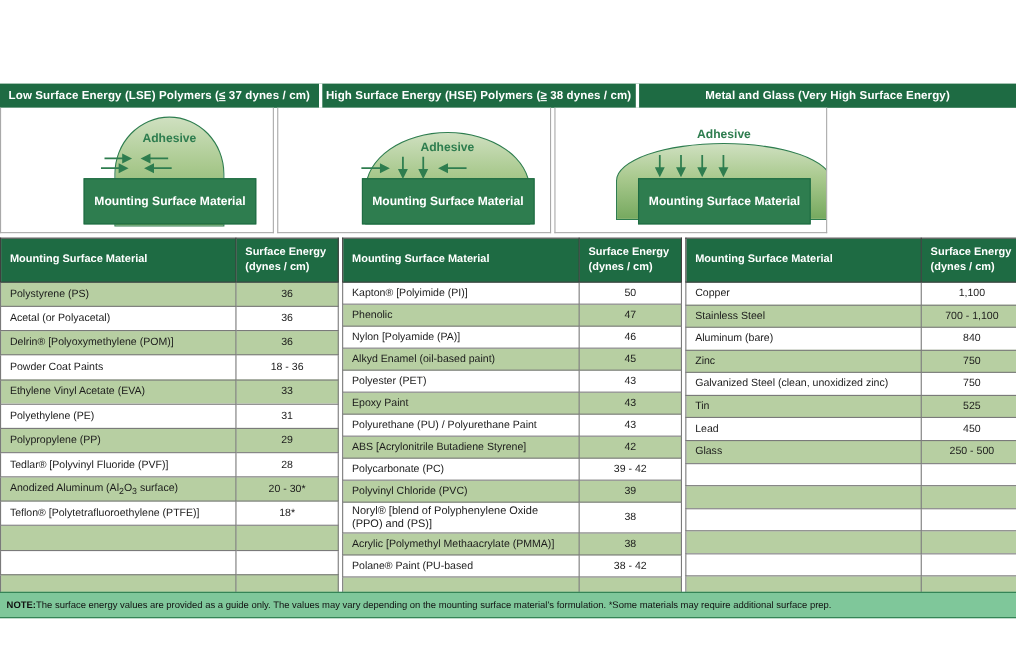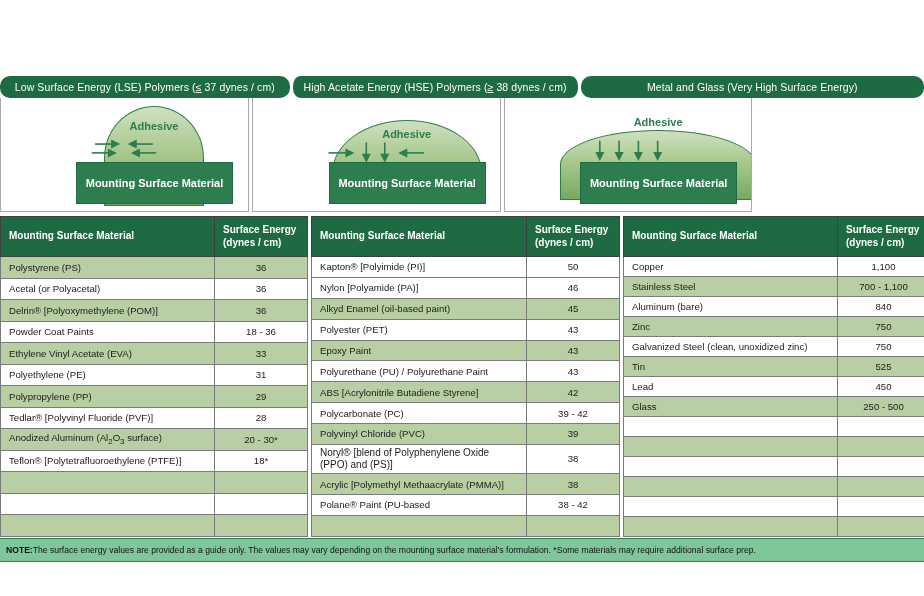--- a/index.html
+++ b/index.html
@@ -28,29 +28,28 @@
     top: 76px;
     left: 0;
     width: 924px;
     height: 22px;
     display: flex;
   }
   .panel-head {
     background: #1e6b43;
     color: #ffffff;
     font-size: 10.5px;
-    font-weight: normal;
+    font-weight: bold;
     letter-spacing: 0.1px;
     display: flex;
     align-items: center;
     justify-content: center;
     box-sizing: border-box;
     height: 22px;
     text-align: center;
-    border-radius: 10px;
   }
   .panel-head.p1 { width: 307px; }
   .panel-head.p2 { width: 308px; border-left: 3px solid #ffffff; border-right: 3px solid #ffffff; }
   .panel-head.p3 { width: 364px; }
   .panel-head .uline { text-decoration: underline; }
 
   
   .diagram-row {
     position: absolute;
     top: 98px;
@@ -214,21 +213,21 @@
 </head>
 <body>
 
 <div class="sheet">
 
   <div class="panel-head-row">
     <div class="panel-head p1">
       <span><span>Low Surface Energy (LSE) Polymers (</span><span class="uline">≤</span><span> 37 dynes / cm)</span></span>
     </div>
     <div class="panel-head p2">
-      <span><span>High Acetate Energy (HSE) Polymers (</span><span class="uline">≥</span><span> 38 dynes / cm)</span></span>
+      <span><span>High Surface Energy (HSE) Polymers (</span><span class="uline">≥</span><span> 38 dynes / cm)</span></span>
     </div>
     <div class="panel-head p3">
       <span>Metal and Glass (Very High Surface Energy)</span>
     </div>
   </div>
 
   <div class="diagram-row">
 
     <div class="diagram-cell d1">
       <div class="dia-inner">
@@ -376,20 +375,24 @@
             <span>Surface Energy</span><br>
             <span>(dynes / cm)</span>
           </th>
         </tr>
       </thead>
       <tbody>
           <tr class="odd">
             <td class="c-name">Kapton® [Polyimide (PI)]</td>
             <td class="c-val">50</td>
           </tr>
+          <tr class="even">
+            <td class="c-name">Phenolic</td>
+            <td class="c-val">47</td>
+          </tr>
           <tr class="odd">
             <td class="c-name">Nylon [Polyamide (PA)]</td>
             <td class="c-val">46</td>
           </tr>
           <tr class="even">
             <td class="c-name">Alkyd Enamel (oil-based paint)</td>
             <td class="c-val">45</td>
           </tr>
           <tr class="odd">
             <td class="c-name">Polyester (PET)</td>

